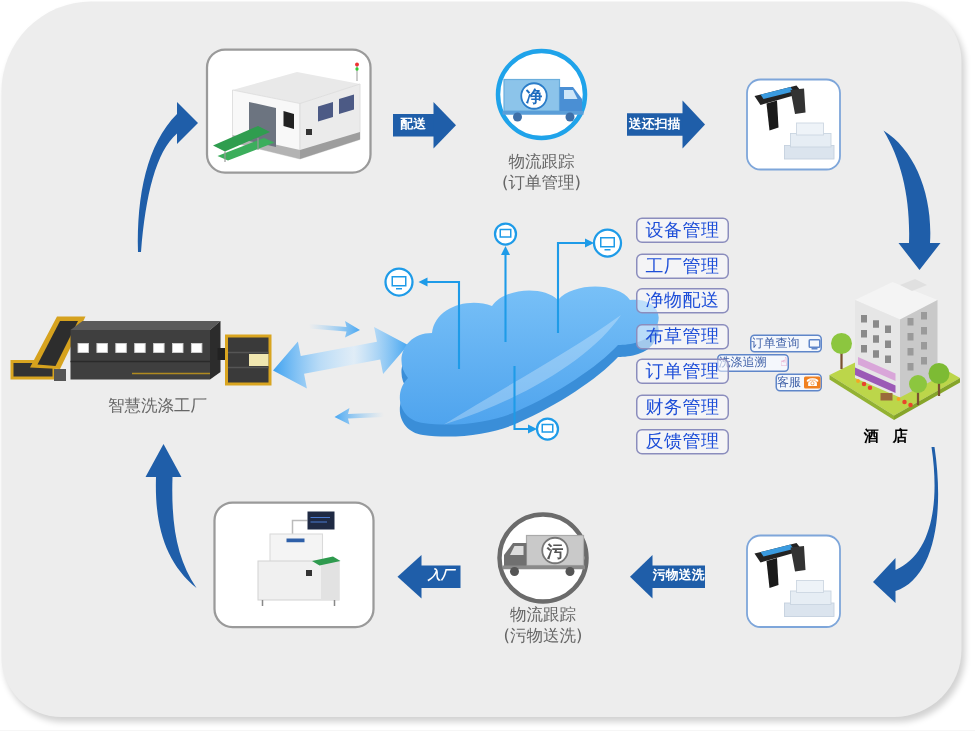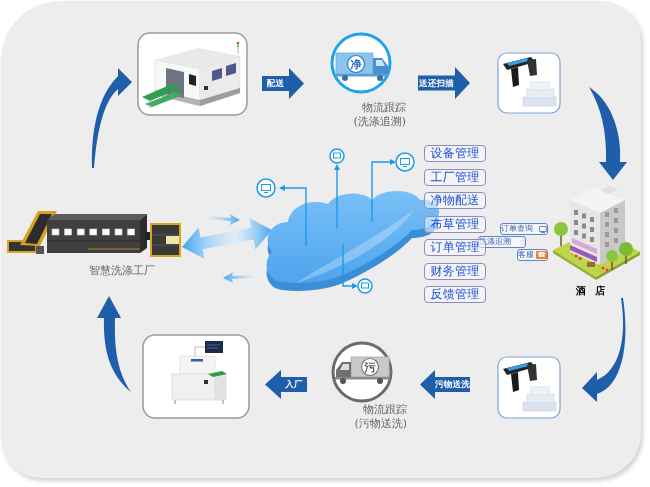--- a/index.html
+++ b/index.html
@@ -22,21 +22,21 @@
     .flow{fill:var(--flow-arrow);}
     .ring-clean{stroke:var(--clean-ring);}
     .ring-dirty{stroke:var(--dirty-ring);}
     .link{stroke:var(--link);fill:none;stroke-width:1.4;}
     .link-head{fill:var(--link);}
     .ep{fill:#fff;stroke:var(--link);stroke-width:1.5;}
     .ep-mon{fill:none;stroke:var(--link);stroke-width:1;}
 
     .arrow-lbl{position:absolute;color:#fff;font-size:8.5px;font-weight:bold;text-align:center;
       line-height:15px;height:15px;white-space:nowrap;letter-spacing:0.2px;}
-    .cap{position:absolute;text-align:right;color:#666;font-size:11px;line-height:14px;white-space:nowrap;}
+    .cap{position:absolute;text-align:center;color:#666;font-size:11px;line-height:14px;white-space:nowrap;}
     .hotel-lbl{position:absolute;left:560px;top:284px;width:64px;text-align:center;color:#000000;
       font-size:10px;font-weight:bold;letter-spacing:3px;}
     .modules{position:absolute;left:424px;top:145px;display:flex;flex-direction:column;gap:6.5px;}
     .module{width:60px;height:15px;border:1.2px solid var(--module-border);border-radius:4px;
       background:rgba(250,250,253,0.55);color:#1d4ed8;font-size:12px;line-height:15px;text-align:center;
       letter-spacing:0.3px;white-space:nowrap;}
     .svc{position:absolute;height:10px;border:1px solid #5f86c9;border-radius:3px;background:#f4f7fc;
       color:#3c5ea6;font-size:8px;line-height:10px;display:flex;align-items:center;justify-content:space-between;
       gap:1px;white-space:nowrap;}
     .ico-monitor{display:inline-block;width:6px;height:4px;border:1px solid #5f86c9;border-radius:1px;position:relative;margin-left:1px;}
@@ -287,25 +287,25 @@
     <polyline class="link" points="343,244 343,286 353,286"></polyline>
     <polygon class="link-head" points="358,286 352,283 352,289"></polygon>
     <circle class="ep" cx="365" cy="286" r="7"></circle>
     <rect class="ep-mon" x="361.5" y="283" width="7" height="5"></rect>
   </g>
 </svg>
 
 <div class="arrow-lbl" style="left:262px;top:76px;width:27px;">配送</div>
 <div class="arrow-lbl" style="left:418px;top:75.5px;width:37px;">送还扫描</div>
 <div class="arrow-lbl" style="left:435px;top:377px;width:35px;">污物送洗</div>
-<div class="arrow-lbl" style="left:281px;top:377px;width:26px;">入厂</div>
+<div class="arrow-lbl" style="left:281px;top:377px;width:26px;font-style:italic;">入厂</div>
 
 <div class="cap" style="left:316px;top:101px;width:90px;">
   <div>物流跟踪</div>
-  <div>(洗涤追溯)</div>
+  <div>(订单管理)</div>
 </div>
 <div class="cap" style="left:317px;top:403px;width:90px;">
   <div>物流跟踪</div>
   <div>(污物送洗)</div>
 </div>
 
 <div class="cap" style="left:55px;top:264px;width:100px;">智慧洗涤工厂</div>
 
 <div class="hotel-lbl">酒 店</div>
 <div class="svc" style="left:500px;top:223px;width:46px;">

